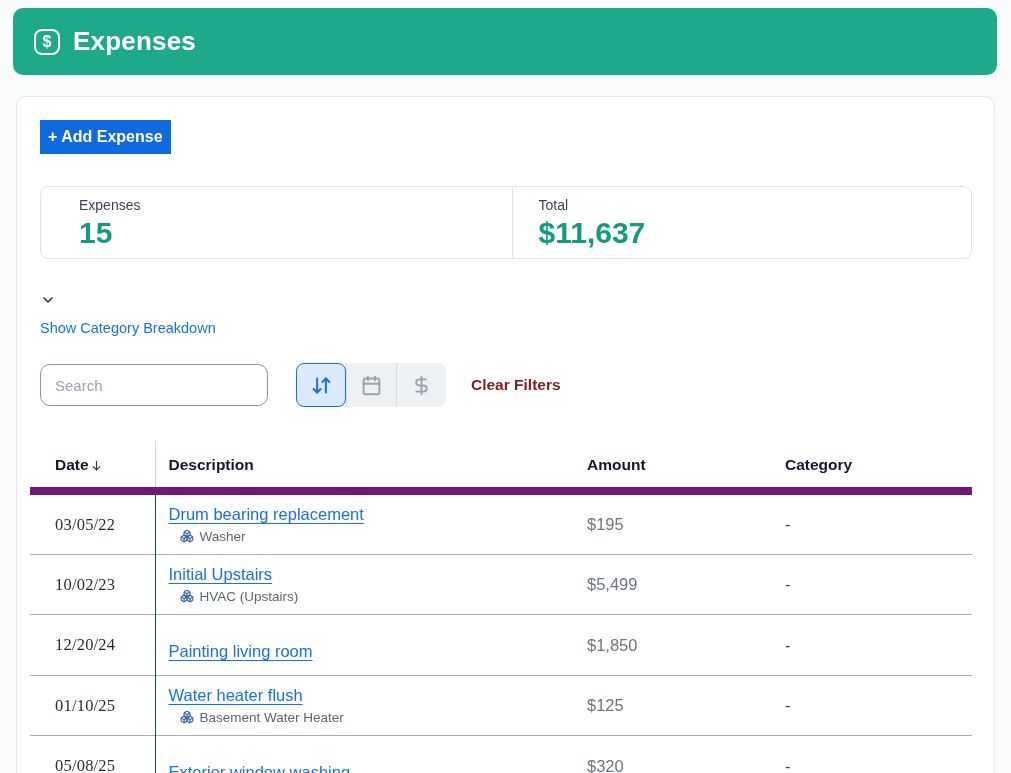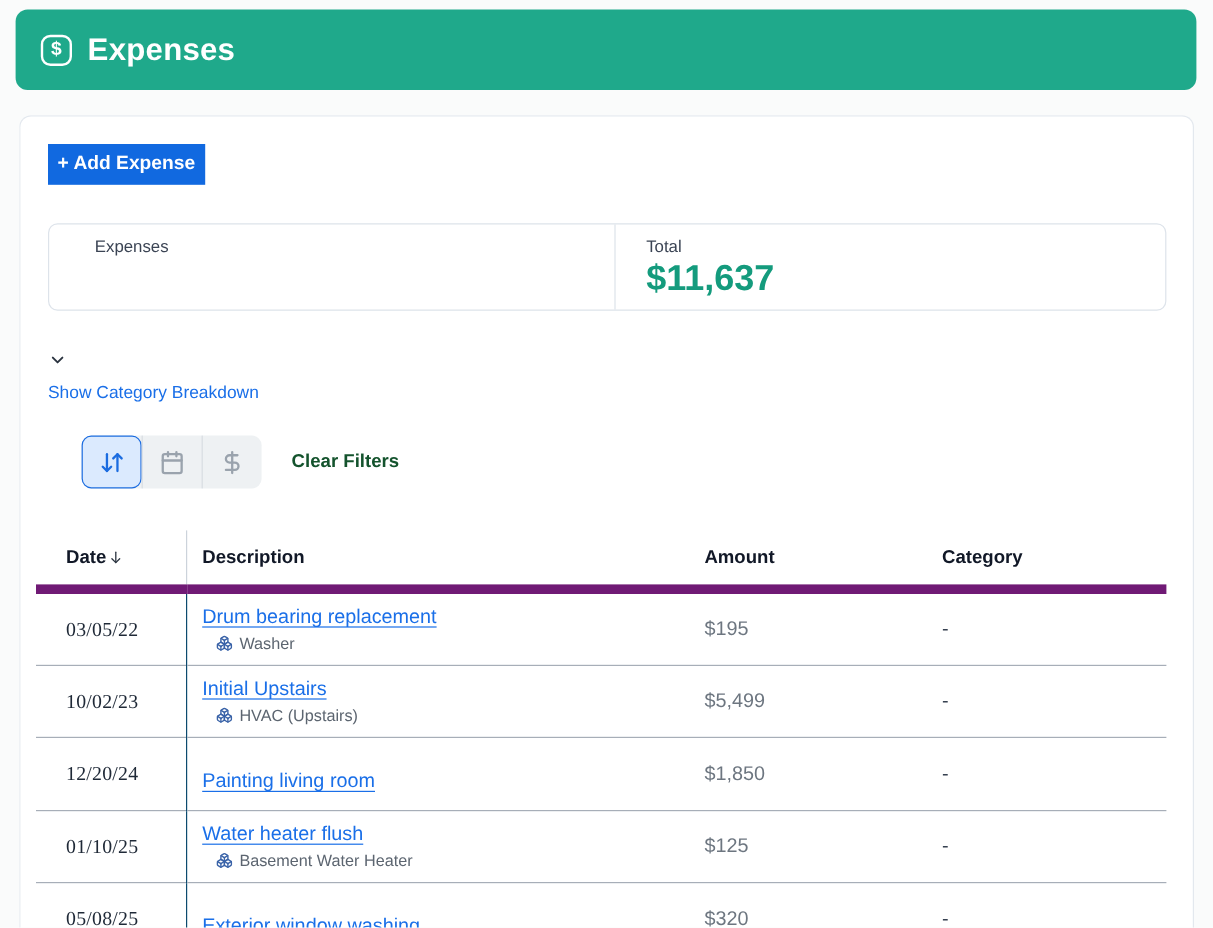--- a/index.html
+++ b/index.html
@@ -71,21 +71,21 @@
     width: 50px; height: 44px; background: transparent; border: none; cursor: pointer;
     display: flex; align-items: center; justify-content: center; color: #9aa3ad;
   }
   .filter-btn + .filter-btn { border-left: 1px solid #d7dce1; }
   .filter-btn.active {
     background: var(--filter-active-bg, #DBEAFE);
     border: 1.5px solid var(--filter-active-border, #1B6CE0);
     border-radius: 8px; color: #1b6ce0;
   }
   .clear-filters {
-    margin-left: 25px; font-size: 15.5px; font-weight: 600; color: #14532d;
+    margin-left: 25px; font-size: 15.5px; font-weight: 600; color: #7f1d1d;
     background: none; border: none; font-family: inherit; cursor: pointer;
   }
 
   
   .table-wrap { margin-top: 36px; margin-left: -10px; }
   table { border-collapse: collapse; table-layout: fixed; width: 942px; }
   col.c-date { width: 125px; } col.c-desc { width: 400px; }
   col.c-amount { width: 230px; } col.c-cat { width: 187px; }
   thead th {
     text-align: left; font-size: 15.5px; font-weight: 600; color: #111827;
@@ -125,37 +125,39 @@
   <h1 class="app-title">Expenses</h1>
 </header>
 
 <main class="card">
 
   <button class="add-btn">+ Add Expense</button>
 
   <section class="stats">
     <div class="stat">
       <div class="stat-label">Expenses</div>
+      <div class="stat-value">15</div>
     </div>
     <div class="stat">
       <div class="stat-label">Total</div>
       <div class="stat-value">$11,637</div>
     </div>
   </section>
 
   <div class="breakdown-row">
     <span class="chevron-icon">
       <svg width="16" height="16" viewBox="0 0 24 24" fill="none" stroke="currentColor" stroke-width="2.4" stroke-linecap="round" stroke-linejoin="round">
           <path d="m6 9 6 6 6-6"></path>
         </svg>
     </span>
     <span class="breakdown-link">Show Category Breakdown</span>
   </div>
 
   <div class="filter-row">
+    <input class="search-input" type="text" placeholder="Search" style="">
     <div class="btn-group">
       <button class="filter-btn active">
         <svg width="21" height="21" viewBox="0 0 24 24" fill="none" stroke="currentColor" stroke-width="2.2" stroke-linecap="round" stroke-linejoin="round">
             <path d="m3 16 4 4 4-4"></path>
             <path d="M7 20V4"></path>
             <path d="m21 8-4-4-4 4"></path>
             <path d="M17 4v16"></path>
           </svg>
       </button>
       <button class="filter-btn">

